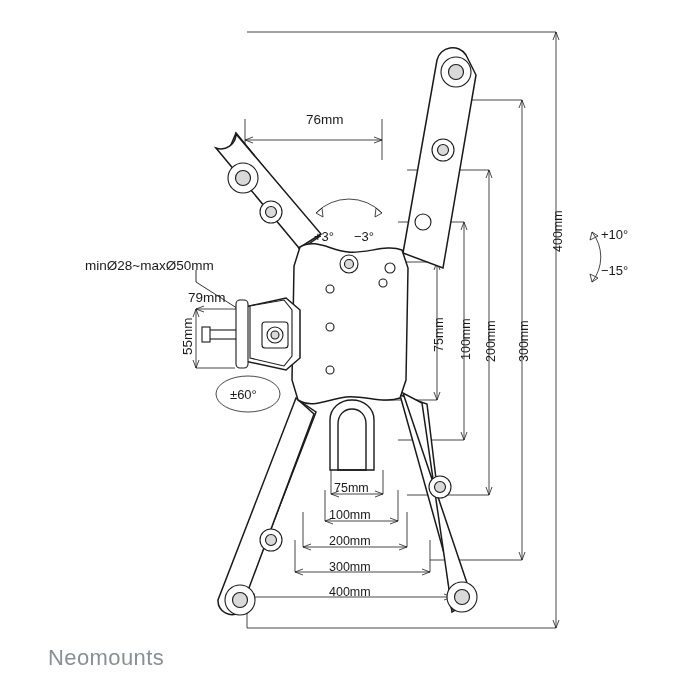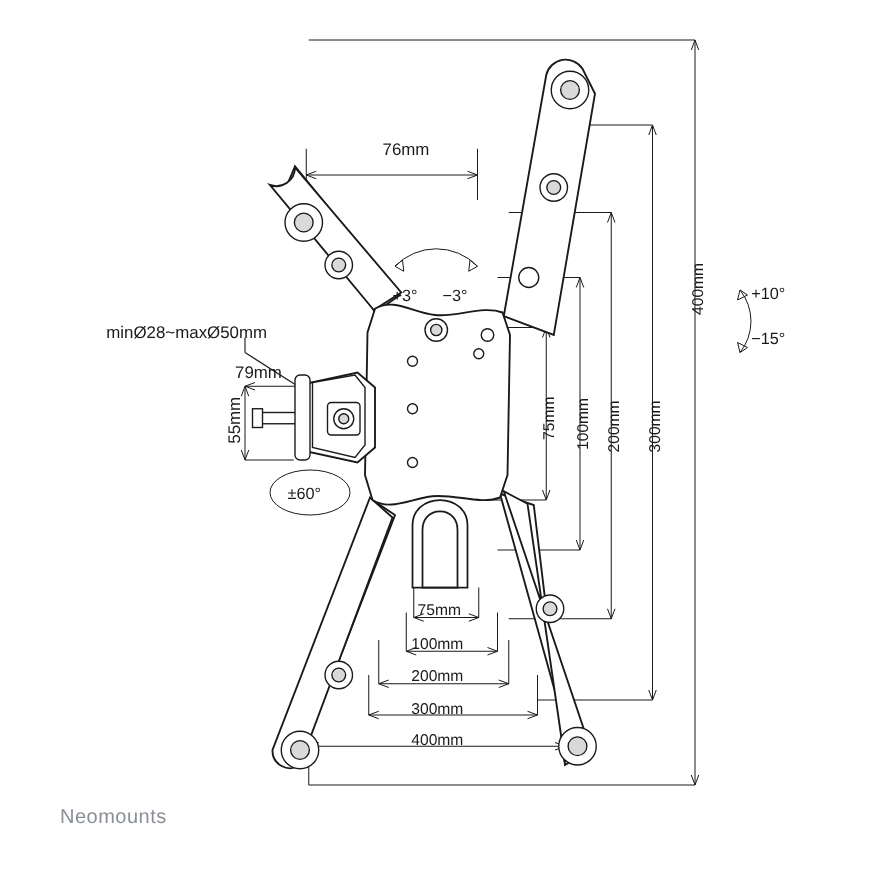--- a/index.html
+++ b/index.html
@@ -19,21 +19,21 @@
     position: absolute;
     left: 0;
     top: 0;
     width: 700px;
     height: 700px;
   }
   .brand {
     position: absolute;
     left: 48px;
     top: 645px;
-    font-size: 16px;
+    font-size: 22px;
     color: #8a8f96;
     letter-spacing: 0.4px;
     font-family: "Liberation Sans", sans-serif;
   }
   text {
     font-family: "Liberation Sans", sans-serif;
     fill: #1a1a1a;
   }
   .dim-label { font-size: 13.5px; }
   .dim-label-sm { font-size: 12.5px; }

